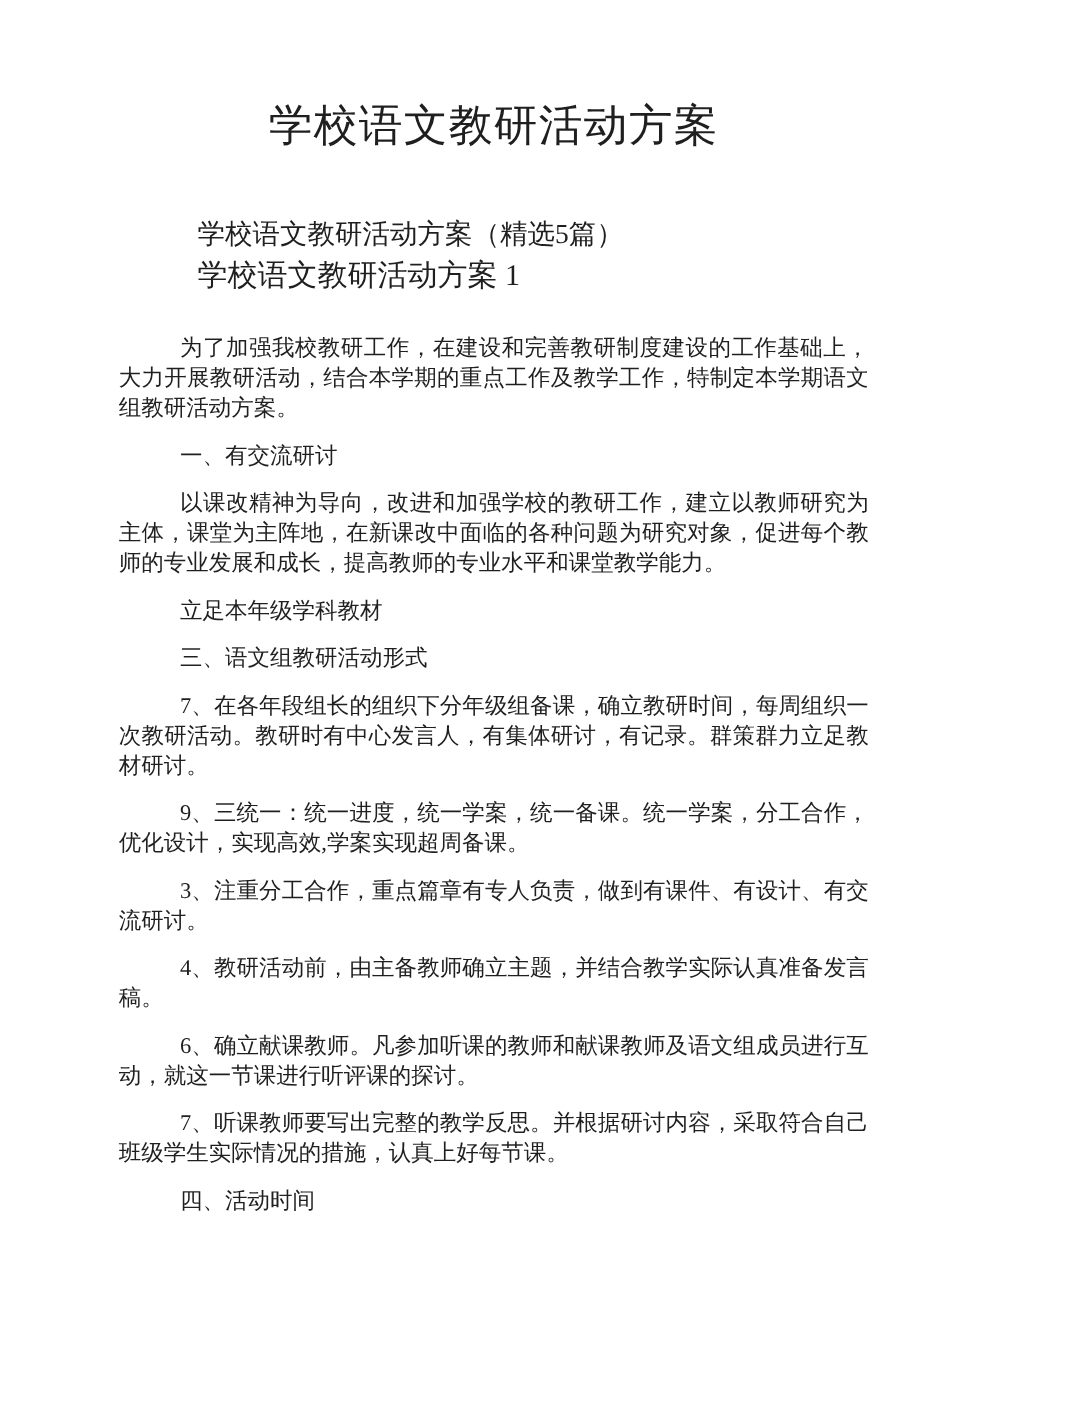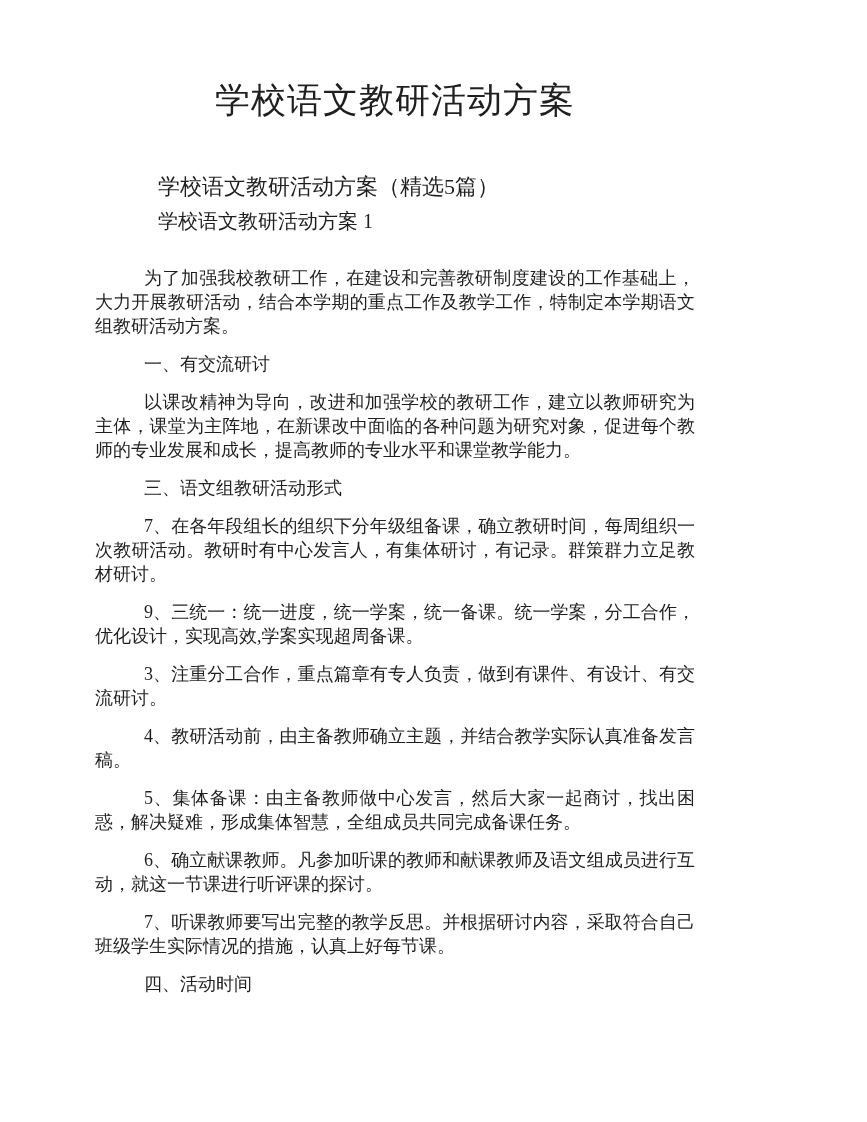--- a/index.html
+++ b/index.html
@@ -28,21 +28,21 @@
     margin: 0 0 53px 0;
     letter-spacing: 1px;
   }
   .doc-subtitle {
     font-size: 22px;
     line-height: 24px;
     margin: 0 0 6px 0;
     padding-left: 63px;
   }
   .section-title {
-    font-size: 20px;
+    font-size: 24px;
     font-weight: 400;
     line-height: 33px;
     margin: 0 0 28px 0;
     padding-left: 63px;
   }
   .para {
     font-size: 18px;
     line-height: 24px;
     text-align: justify;
     text-indent: 49px;
@@ -55,23 +55,23 @@
 
 <div class="page">
   <div class="doc">
     <h1 class="doc-title">学校语文教研活动方案</h1>
     <p class="doc-subtitle">学校语文教研活动方案（精选5篇）</p>
     <h2 class="section-title">学校语文教研活动方案 1</h2>
 
     <p class="para">为了加强我校教研工作，在建设和完善教研制度建设的工作基础上，大力开展教研活动，结合本学期的重点工作及教学工作，特制定本学期语文组教研活动方案。</p>
     <p class="para">一、有交流研讨</p>
     <p class="para">以课改精神为导向，改进和加强学校的教研工作，建立以教师研究为主体，课堂为主阵地，在新课改中面临的各种问题为研究对象，促进每个教师的专业发展和成长，提高教师的专业水平和课堂教学能力。</p>
+    <p class="para">立足本年级学科教材</p>
     <p class="para">三、语文组教研活动形式</p>
     <p class="para">7、在各年段组长的组织下分年级组备课，确立教研时间，每周组织一次教研活动。教研时有中心发言人，有集体研讨，有记录。群策群力立足教材研讨。</p>
     <p class="para">9、三统一：统一进度，统一学案，统一备课。统一学案，分工合作，优化设计，实现高效,学案实现超周备课。</p>
     <p class="para">3、注重分工合作，重点篇章有专人负责，做到有课件、有设计、有交流研讨。</p>
     <p class="para">4、教研活动前，由主备教师确立主题，并结合教学实际认真准备发言稿。</p>
-    <p class="para">5、集体备课：由主备教师做中心发言，然后大家一起商讨，找出困惑，解决疑难，形成集体智慧，全组成员共同完成备课任务。</p>
     <p class="para">6、确立献课教师。凡参加听课的教师和献课教师及语文组成员进行互动，就这一节课进行听评课的探讨。</p>
     <p class="para">7、听课教师要写出完整的教学反思。并根据研讨内容，采取符合自己班级学生实际情况的措施，认真上好每节课。</p>
     <p class="para">四、活动时间</p>
   </div>
 </div>
 
 </body></html>

